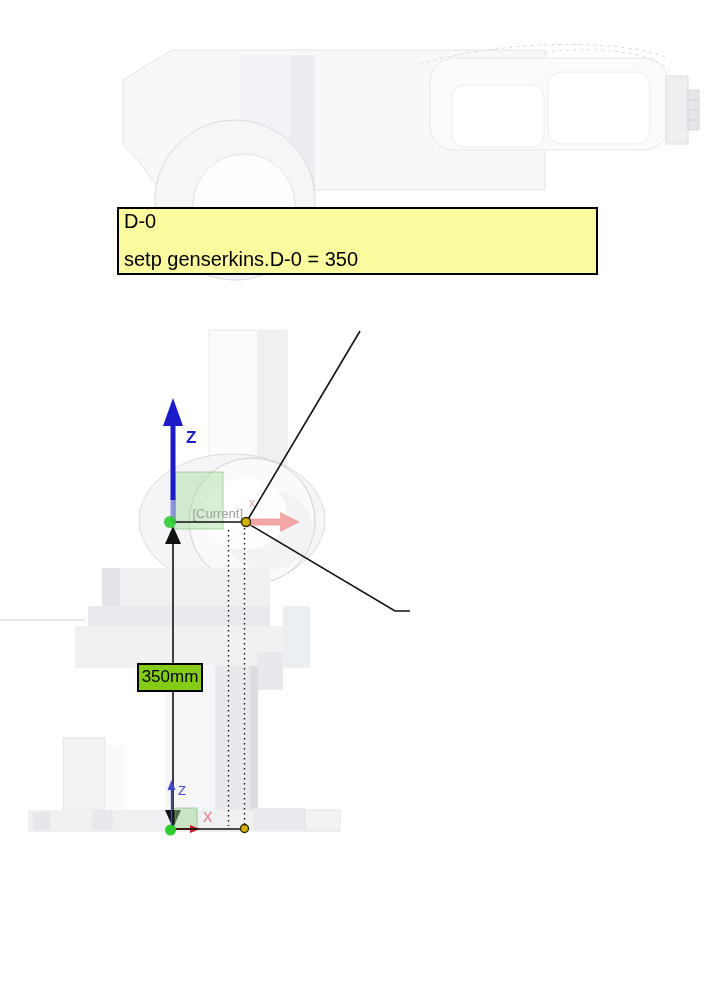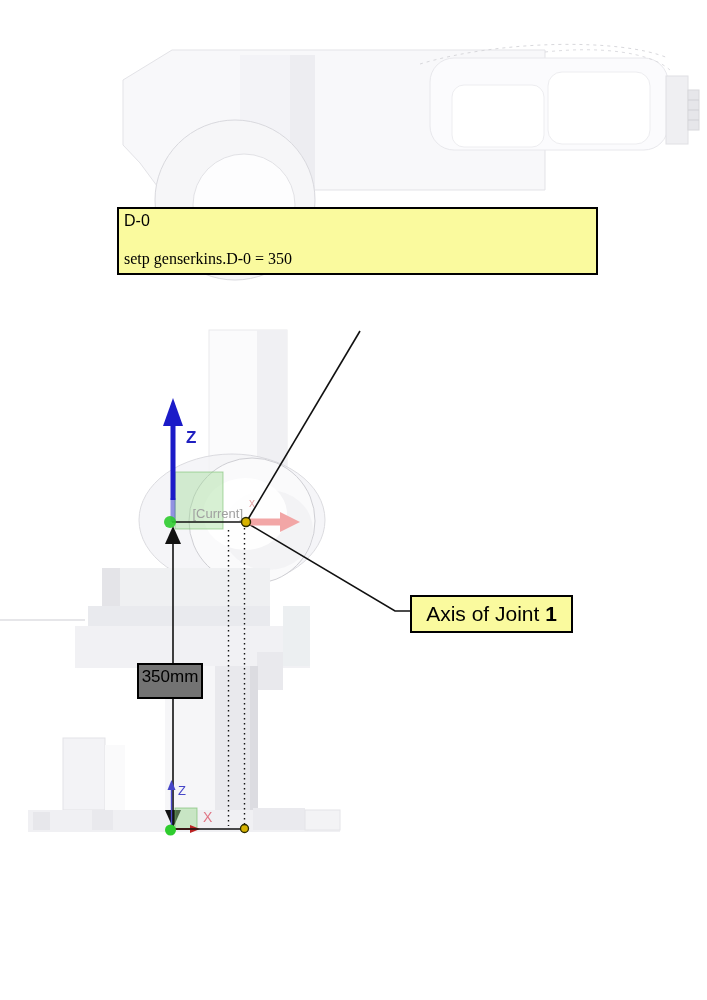--- a/index.html
+++ b/index.html
@@ -4,35 +4,35 @@
 <style>
   html,body{margin:0;padding:0;background:#fff;}
   #stage{
     position:relative;width:707px;height:1000px;background:#ffffff;overflow:hidden;
     font-family:"Liberation Sans", sans-serif;color:#000;
   }
   #scene{position:absolute;left:0;top:0;}
   .note-box{
     position:absolute;left:117px;top:207px;width:481px;
     background:#FAFA9E;border:2px solid #000;
-    padding:2px 5px 4px 5px;font-size:16px;line-height:20px;color:#000;
+    padding:2px 5px 4px 5px;font-size:20px;line-height:20px;color:#000;
     box-sizing:border-box;
   }
   .note-title{white-space:pre-wrap;}
   .note-body{white-space:pre-wrap;margin-top:20px;}
-  .note-command{white-space:pre-wrap;margin-top:18px;font-family:Liberation Serif, serif;}
+  .note-command{white-space:pre-wrap;margin-top:18px;}
   .joint-box{
     position:absolute;left:410px;top:595px;width:163px;height:38px;
     background:#FAFA9E;border:2px solid #000;box-sizing:border-box;
     font-size:21px;line-height:33px;text-align:center;white-space:nowrap;
   }
   .joint-box .num{font-weight:bold;}
   .dim-box{
-    position:absolute;left:137px;top:663px;width:66px;height:36px;
-    background:#737373;border:2px solid #000;box-sizing:border-box;
+    position:absolute;left:137px;top:663px;width:66px;height:29px;
+    background:#84cc16;border:2px solid #000;box-sizing:border-box;
     font-size:17px;line-height:24px;text-align:center;white-space:nowrap;
   }
 </style>
 </head>
 <body>
 
 <div id="stage">
 
   <svg id="scene" width="707" height="1000" viewBox="0 0 707 1000">
 
@@ -136,17 +136,16 @@
       <circle cx="170.5" cy="830" r="5.5" fill="#2ECC2E"></circle>
       <circle cx="244.5" cy="828.5" r="4" fill="#D6B200" stroke="#2A2A00" stroke-width="1.3"></circle>
     </g>
   </svg>
 
   <div class="note-box">
     <div class="note-title">D-0</div>
     <div class="note-command">setp genserkins.D-0 = 350</div>
   </div>
 
-  <div class="joint-box"><span>Axis of Joint</span>&nbsp;<span class="num">1</span></div>
 
   <div class="dim-box">350mm</div>
 
 </div>
 
 </body></html>

